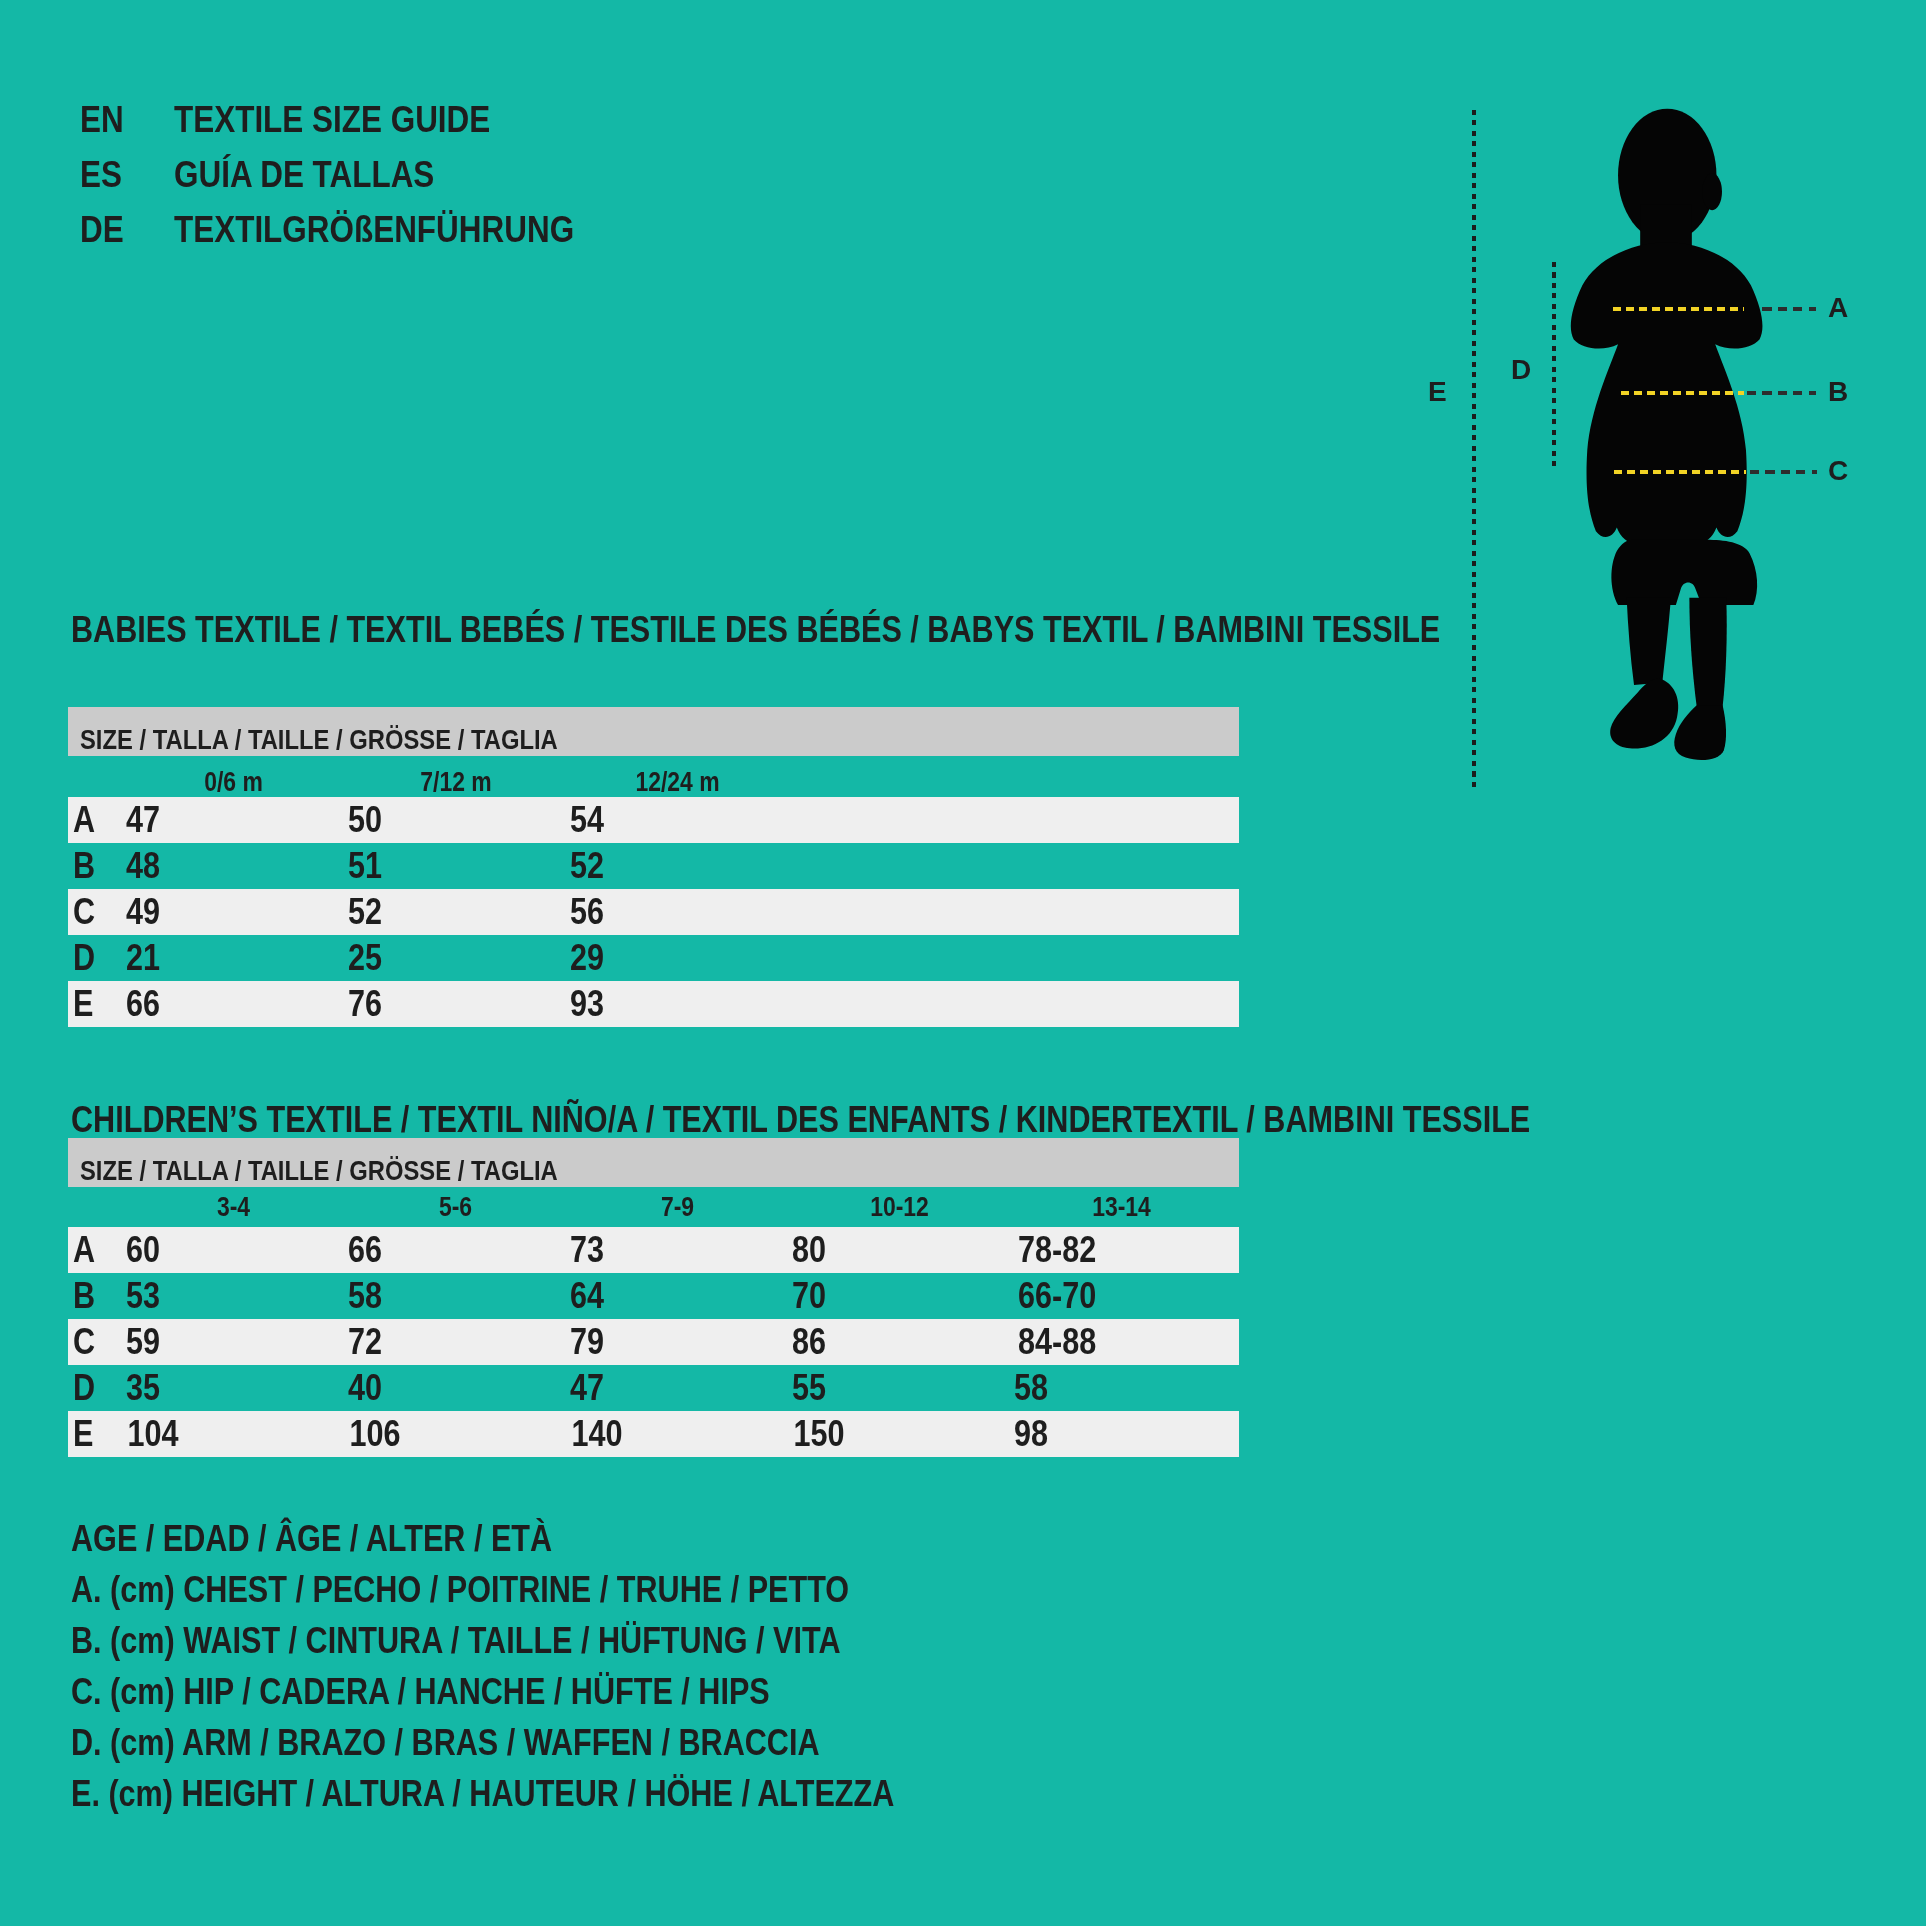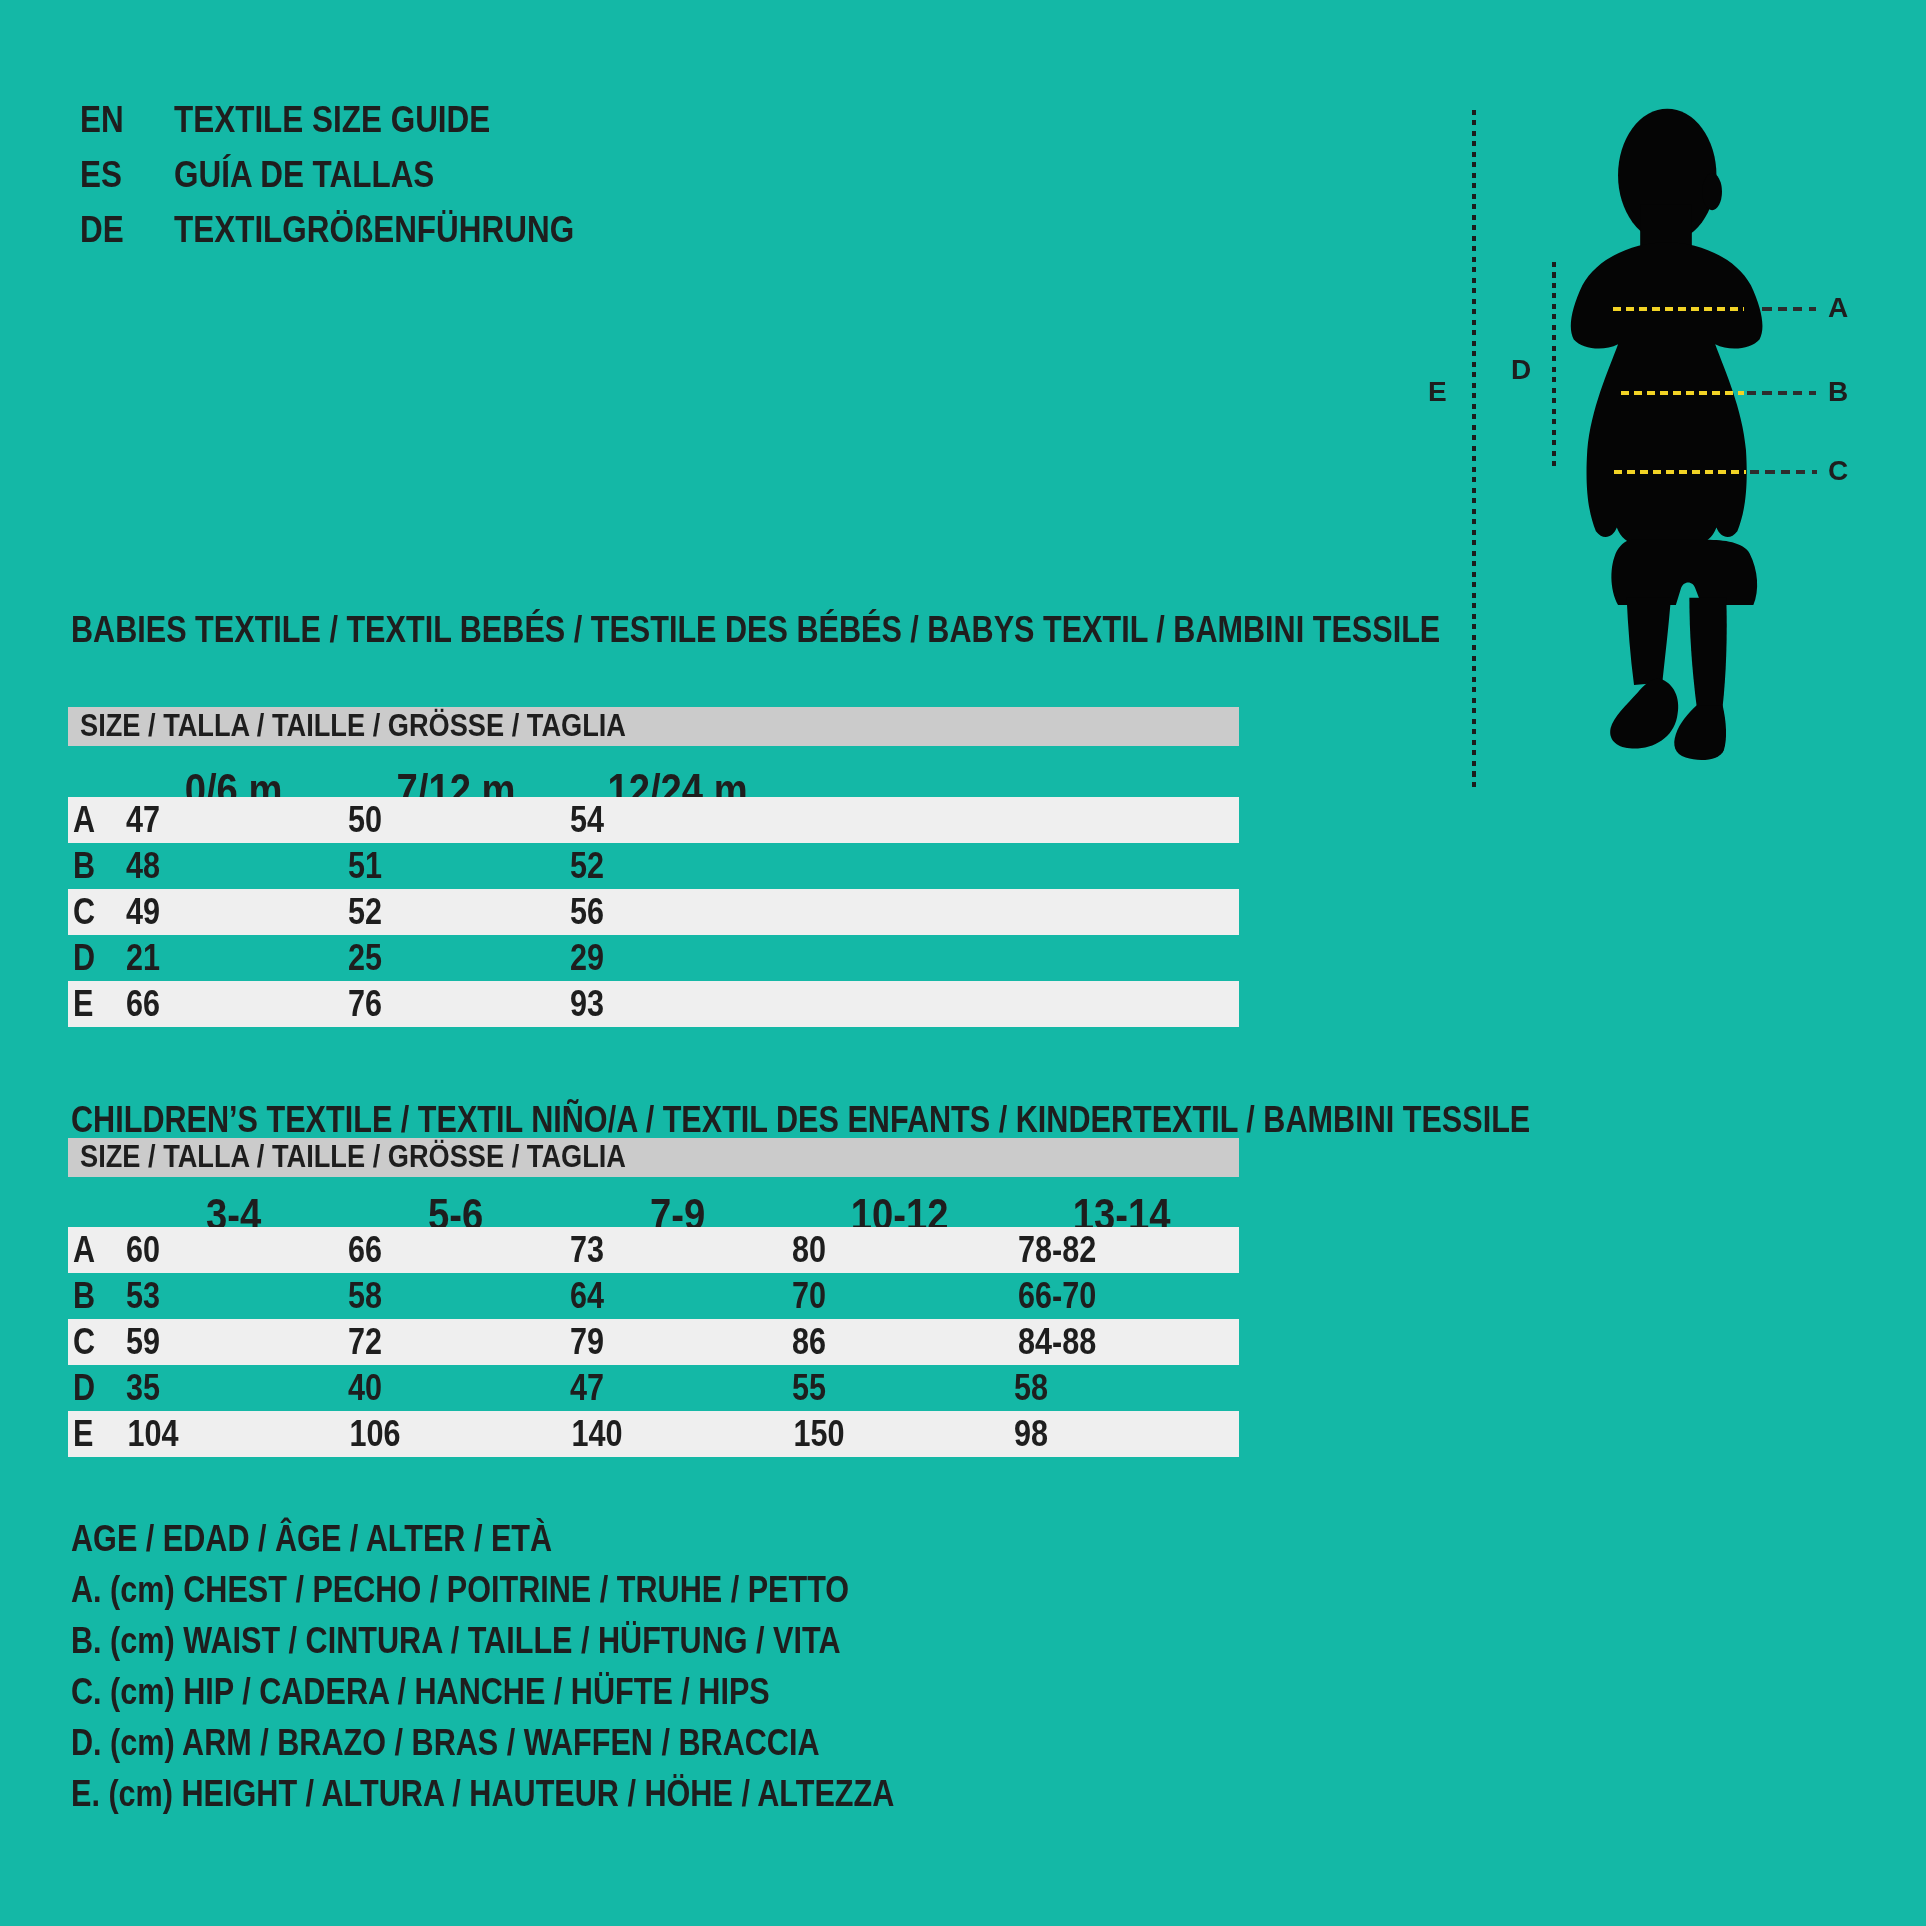--- a/index.html
+++ b/index.html
@@ -11,24 +11,24 @@
   .t{display:inline-block;transform:scaleX(0.85);transform-origin:0 50%;white-space:nowrap;font-weight:bold;}
   .tc{display:inline-block;transform:scaleX(0.85);transform-origin:50% 50%;white-space:nowrap;font-weight:bold;}
 
   
   .lang-block{position:absolute;left:80px;top:92px;}
   .lang-row{display:flex;height:55px;align-items:center;font-size:37px;}
   .lang-code{width:94px;}
   
   .section-title{position:absolute;left:71px;height:55px;line-height:55px;font-size:36px;}
   
-  .size-bar{position:absolute;left:68px;width:1171px;height:39px;background:#cbcbcb;
-            display:flex;align-items:flex-start;padding-left:12.3px;box-sizing:border-box;font-size:32px;}
-  
-  .cols-row{position:absolute;left:68px;width:1171px;height:37px;display:grid;align-items:center;font-size:45px;}
+  .size-bar{position:absolute;left:68px;width:1171px;height:49px;background:#cbcbcb;
+            display:flex;align-items:flex-end;padding-left:12.3px;box-sizing:border-box;font-size:28px;}
+  
+  .cols-row{position:absolute;left:68px;width:1171px;height:37px;display:grid;align-items:center;font-size:27px;}
   .grid3{grid-template-columns:55px 222px 222px 222px 1fr;}
   .grid5{grid-template-columns:55px 222px 222px 222px 222px 222px 1fr;}
   .cols-row .cell{text-align:center;}
   
   .rows{position:absolute;left:68px;width:1171px;}
   .row{height:46px;display:grid;align-items:center;font-size:36px;}
   .row:nth-child(odd){background:#efefef;}
   .row .rl{padding-left:5px;}
   .row .cell{text-align:left;}
   

